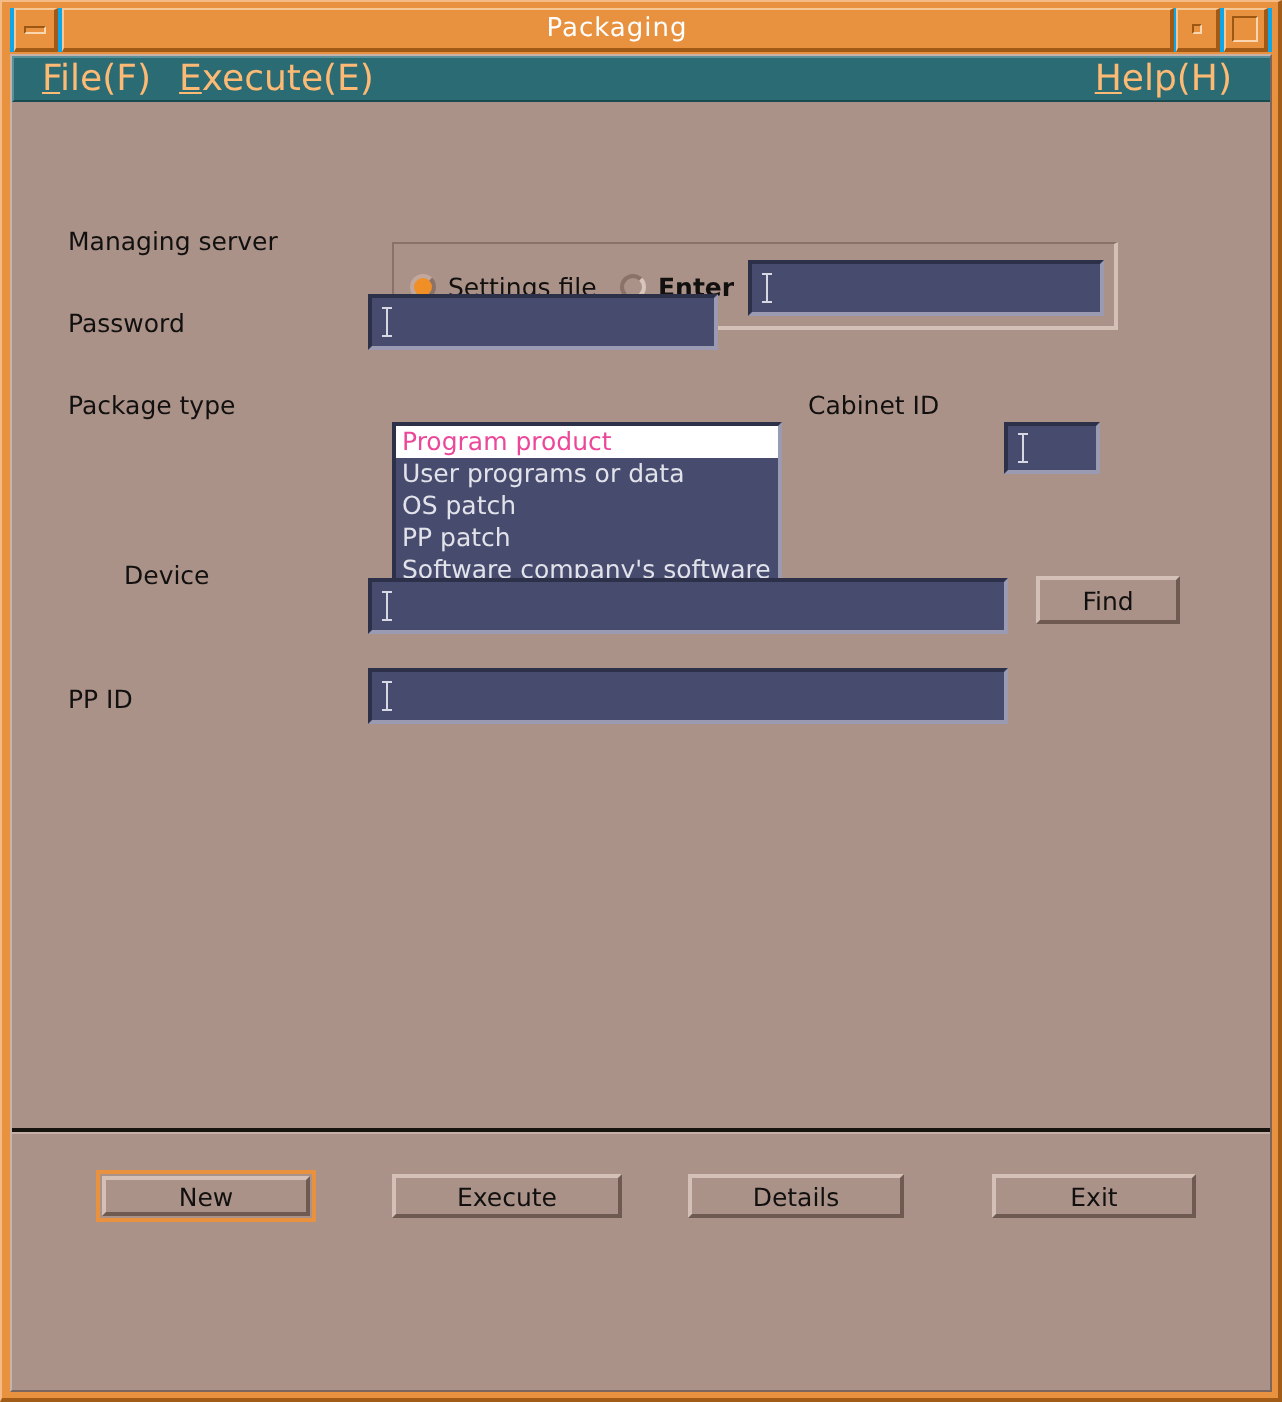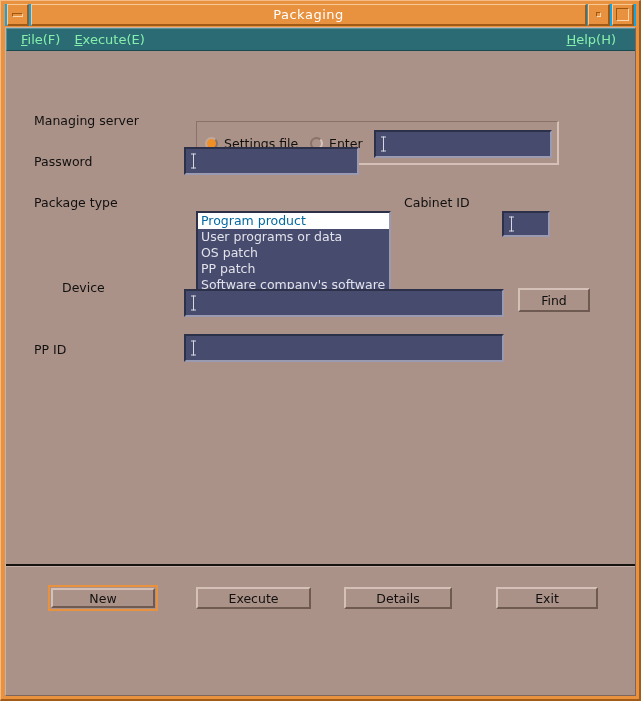--- a/index.html
+++ b/index.html
@@ -133,22 +133,22 @@
     height: 23px;
     background: #2b6b73;
     box-sizing: border-box;
     border-top: 1px solid #5a9199;
     border-left: 1px solid #5a9199;
     border-bottom: 1px solid #184a50;
     display: flex;
     align-items: center;
   }
   .menu-item {
-    font-size: 13px;
-    color: #86efac;
+    font-size: 18px;
+    color: #fdba74;
     padding: 13px 7px;
     white-space: nowrap;
     cursor: default;
   }
   .menu-item.first { margin-left: 7px; }
   .menu-item.right { margin-left: auto; margin-right: 12px; }
   .menu-item u { text-decoration: underline; }
 
   
   .form {
@@ -253,21 +253,21 @@
     height: 16px;
     line-height: 16px;
     padding-left: 3px;
     font-size: 12.5px;
     color: #e2e2ea;
     white-space: nowrap;
     cursor: default;
   }
   .list-item.sel {
     background: #ffffff;
-    color: #0369a1;
+    color: #ec4899;
   }
 
   
   .btn {
     position: absolute;
     box-sizing: border-box;
     background: #ab9289;
     border-top: 2px solid #d4c0b7;
     border-left: 2px solid #d4c0b7;
     border-right: 2px solid #6f5a52;
@@ -359,21 +359,21 @@
 
     <div class="form">
 
       <div class="row-label" style="left:28px; top:62px;">Managing server</div>
 
       <div class="groupbox">
         <div class="radio on" style="left:8px; top:15px;"></div>
         <div class="radio-label" style="left:27px; top:14px;">Settings file</div>
 
         <div class="radio" style="left:113px; top:15px;"></div>
-        <div class="radio-label" style="left:132px; top:14px;">Enter</div>
+        <div class="radio-label" style="left:132px; top:14px;font-weight:bold;">Enter</div>
 
         <div class="field" style="left:177px; top:8px; width:178px; height:28px;">
           <span class="caret">
               <i class="bar"></i>
               <i class="top"></i>
               <i class="bot"></i>
             </span>
         </div>
       </div>
 

